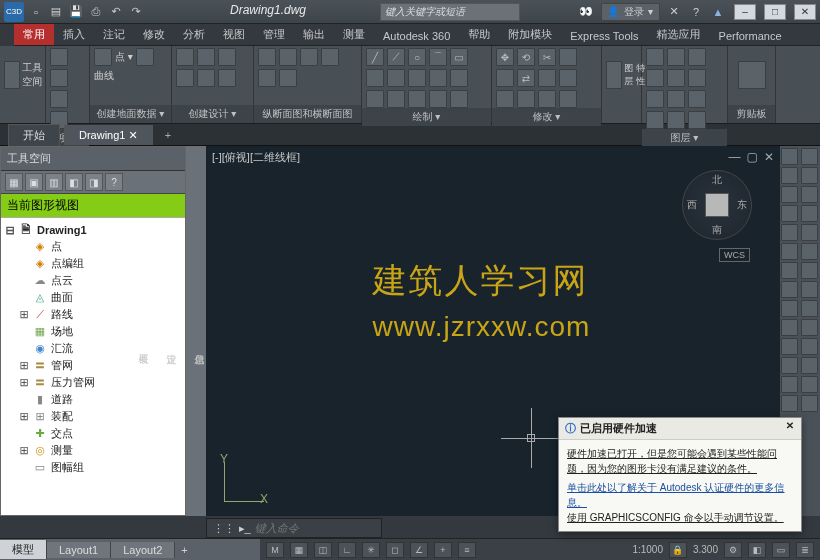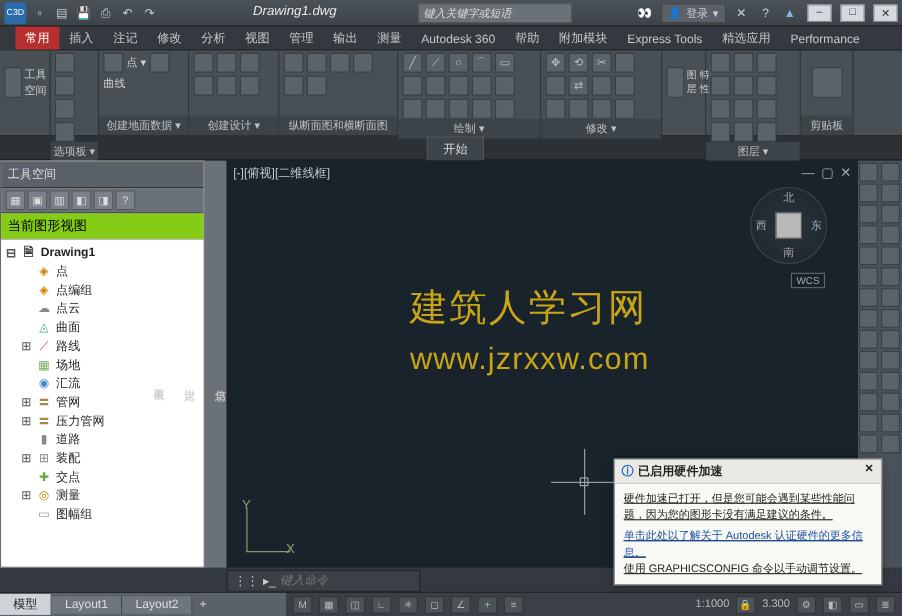--- a/index.html
+++ b/index.html
@@ -20,21 +20,21 @@
   .ribbon-tab.active { background:#b62f2f; color:#fff; }
   
   .ribbon-body { height:78px; background:#484f55; border-bottom:1px solid #1a1d20; display:flex; }
   .panel { border-right:1px solid #333; padding:2px 4px 0 4px; display:flex; flex-direction:column; justify-content:space-between; }
   .panel-icons { display:flex; flex-wrap:wrap; gap:3px; align-content:flex-start; flex:1; }
   .pic { width:18px; height:18px; background:#5b636a; border:1px solid #3a3f44; border-radius:1px; display:flex; align-items:center; justify-content:center; font-size:10px; color:#bbb; }
   .panel-title { text-align:center; font-size:10px; color:#c0c0c0; padding:2px 0; background:#3d4449; margin:0 -4px; }
   .big-btn { width:40px; height:54px; display:flex; align-items:center; justify-content:center; gap:2px; }
   .big-ico { width:28px; height:28px; background:#5b636a; border:1px solid #3a3f44; }
   
-  .doc-tabs { height:22px; background:#2c3136; display:flex; align-items:center; padding-left:8px; gap:4px; border-bottom:1px solid #111;flex-direction:column; }
+  .doc-tabs { height:22px; background:#2c3136; display:flex; align-items:center; padding-left:8px; gap:4px; border-bottom:1px solid #111; }
   .doc-tab { padding:3px 14px; background:#3d444a; font-size:11px; color:#ddd; border:1px solid #555; border-bottom:none; }
   .doc-tab.active { background:#4e555c; color:#fff; }
   
   .main { display:flex; height:370px; }
   .sidebar { width:186px; background:#f4f4f4; color:#222; display:flex; flex-direction:column; border:1px solid #666; }
   .sb-title { background:#5a6168; color:#ddd; padding:4px 6px; font-size:11px; border-bottom:1px solid #333; }
   .sb-tools { background:#6a7178; padding:2px 4px; display:flex; gap:2px; border-bottom:1px solid #444; }
   .sb-tbtn { width:18px; height:18px; background:#7a8188; border:1px solid #555; display:flex; align-items:center; justify-content:center; font-size:10px; color:#ddd; }
   .sb-tab { background:#84cc16; color:#000; padding:3px 6px; font-size:12px; border-bottom:1px solid #aaa; }
   .tree { flex:1; background:#fff; overflow:auto; padding:4px 2px; }

